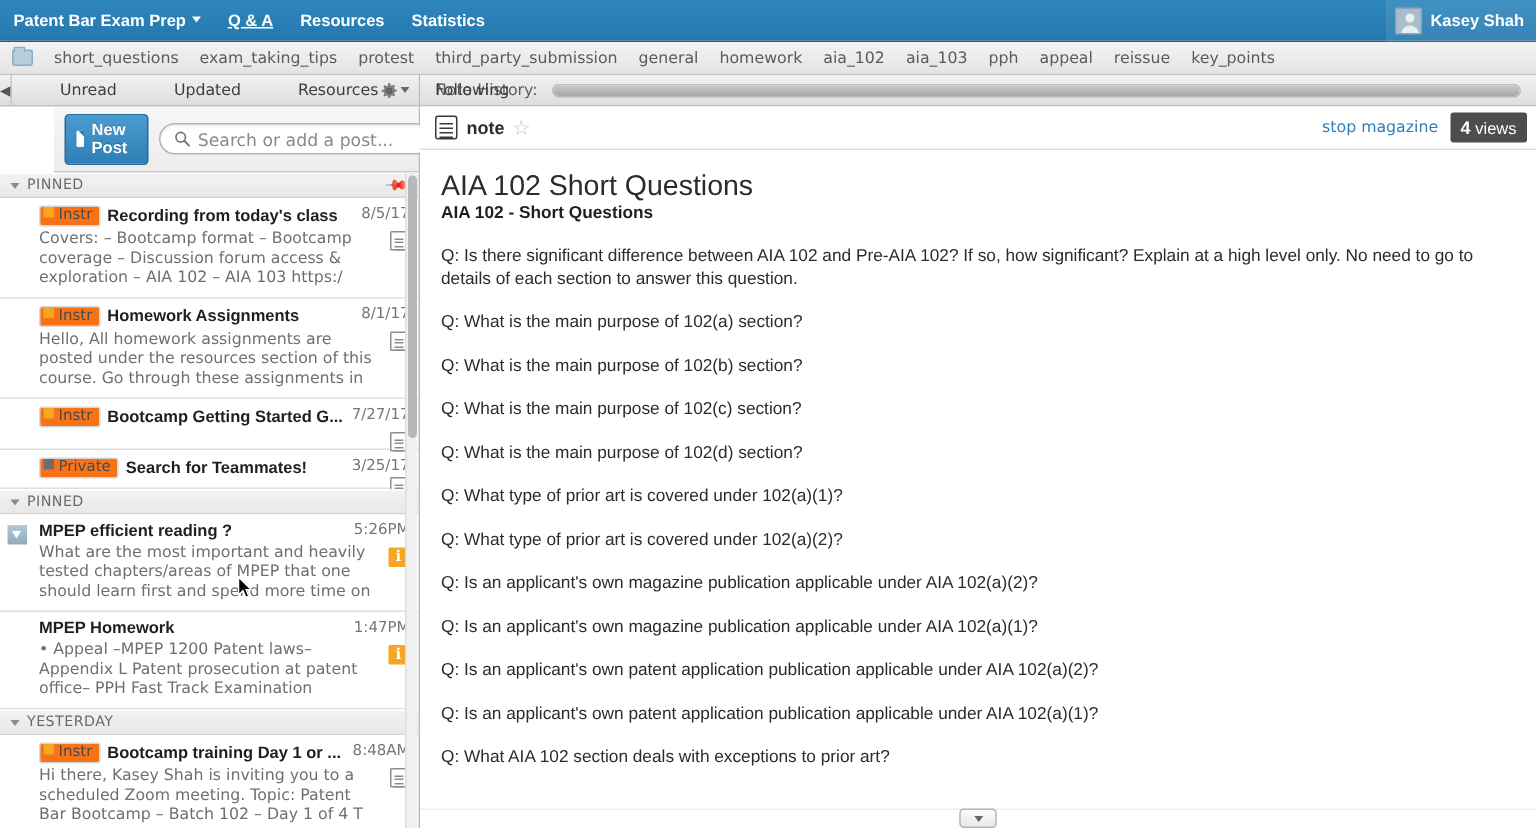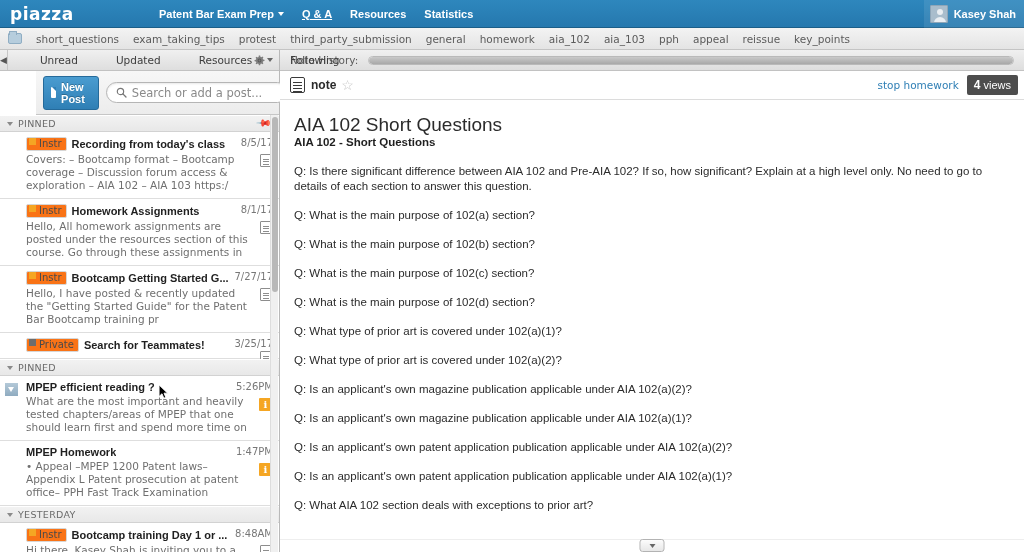--- a/index.html
+++ b/index.html
@@ -285,21 +285,20 @@
   }
   #cursor {
     position: absolute; left: 158px; top: 384px; width: 11px; height: 16px;
     pointer-events: none; z-index: 50;
   }
 </style>
 </head>
 <body>
 
 <div id="topnav">
-  <div id="logo">piazza</div>
   <div class="navitem">
     <span>Patent Bar Exam Prep</span><span class="caret"></span>
   </div>
   <div class="navitem active">Q &amp; A</div>
   <div class="navitem">Resources</div>
   <div class="navitem">Statistics</div>
   <div id="userbox">
     <div id="avatar"></div>
     <span id="username">Kasey Shah</span>
   </div>
@@ -407,21 +406,20 @@
 
         <div class="post">
 
           <div class="hdr">
             <span class="tag instr">
                 <i class="sq"></i>
                 <span>Instr</span>
               </span>
             <span class="title">Bootcamp Getting Started G...</span>
           </div>
-          <div class="snippet">Hello, I have posted &amp; recently updated the "Getting Started Guide" for the Patent Bar Bootcamp training pr</div>
           <div class="date">7/27/17</div>
           <div class="rtype">
               <span class="note-glyph">
                 <i></i>
                 <i></i>
                 <i></i>
                 <i></i>
               </span>
             </div>
         </div>
@@ -520,21 +518,21 @@
     <div id="notehead">
       <span id="note-type-glyph">
           <i></i>
           <i></i>
           <i></i>
           <i></i>
         </span>
       <span id="note-label">note</span>
       <span id="star">☆</span>
       <div id="notehead-right">
-        <span id="stopfollow">stop homework</span>
+        <span id="stopfollow">stop magazine</span>
         <span id="views"><b>4</b> <span>views</span></span>
       </div>
     </div>
 
     <div id="content">
       <div id="post-title">AIA 102 Short Questions</div>
       <div id="post-sub">AIA 102 - Short Questions</div>
       <div class="qline">Q: Is there significant difference between AIA 102 and Pre-AIA 102? If so, how significant? Explain at a high level only. No need to go to details of each section to answer this question.</div>
       <div class="qline">Q: What is the main purpose of 102(a) section?</div>
       <div class="qline">Q: What is the main purpose of 102(b) section?</div>

